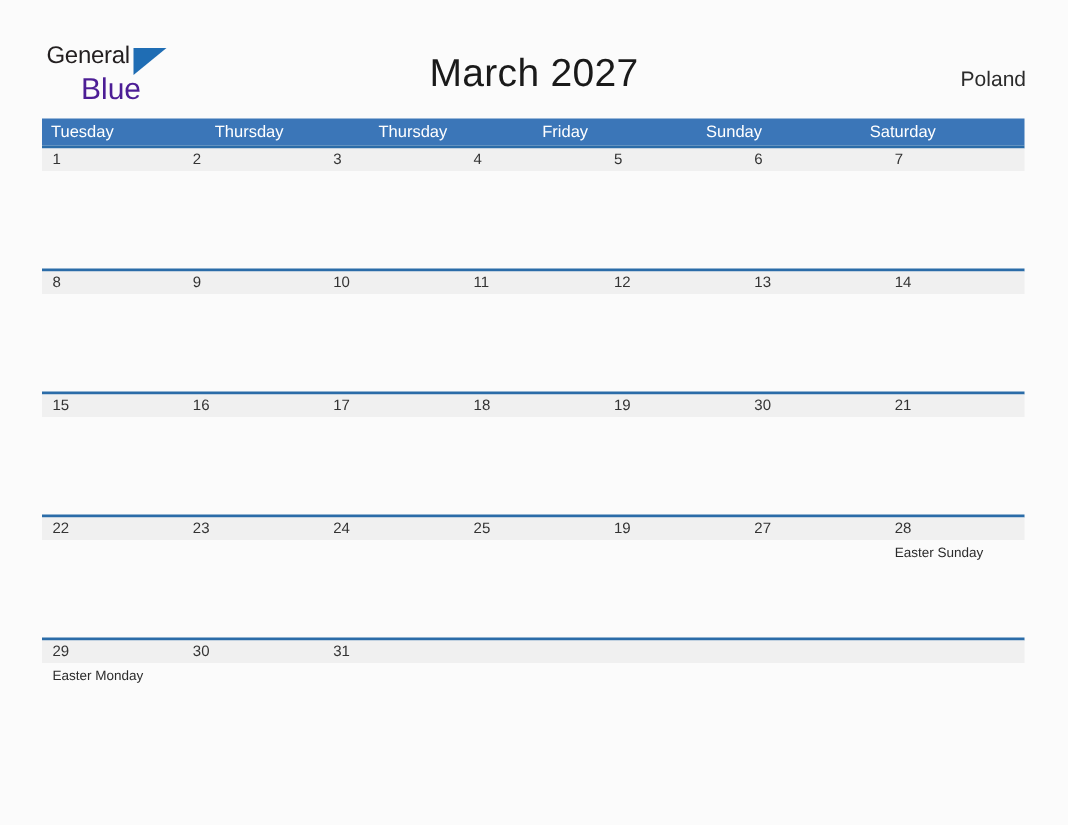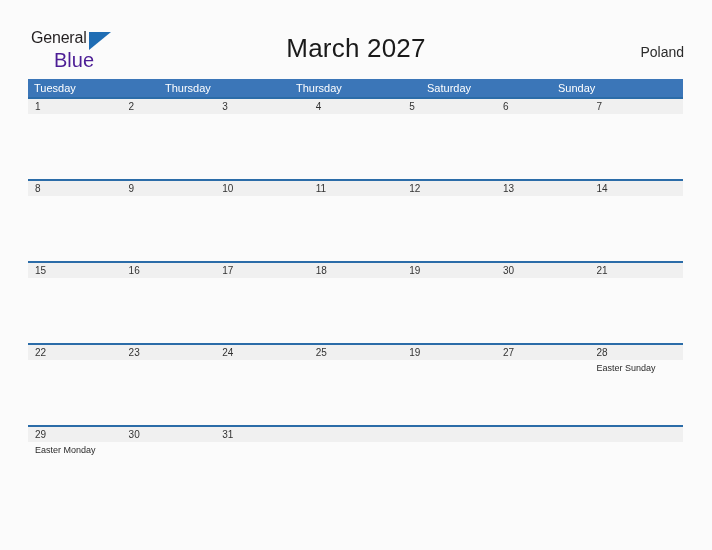--- a/index.html
+++ b/index.html
@@ -172,22 +172,23 @@
     <div class="country">Poland</div>
 
   </div>
 
   <div class="calendar">
 
     <div class="weekday-row">
       <div class="weekday-cell">Tuesday</div>
       <div class="weekday-cell">Thursday</div>
       <div class="weekday-cell">Thursday</div>
+      <div class="weekday-cell">Friday</div>
+      <div class="weekday-cell">Sunday</div>
       <div class="weekday-cell">Saturday</div>
-      <div class="weekday-cell">Sunday</div>
     </div>
 
     <div class="week-row h-tall">
       <div class="date-band">
         <div class="date-cell">1</div>
         <div class="date-cell">2</div>
         <div class="date-cell">3</div>
         <div class="date-cell">4</div>
         <div class="date-cell">5</div>
         <div class="date-cell">6</div>

